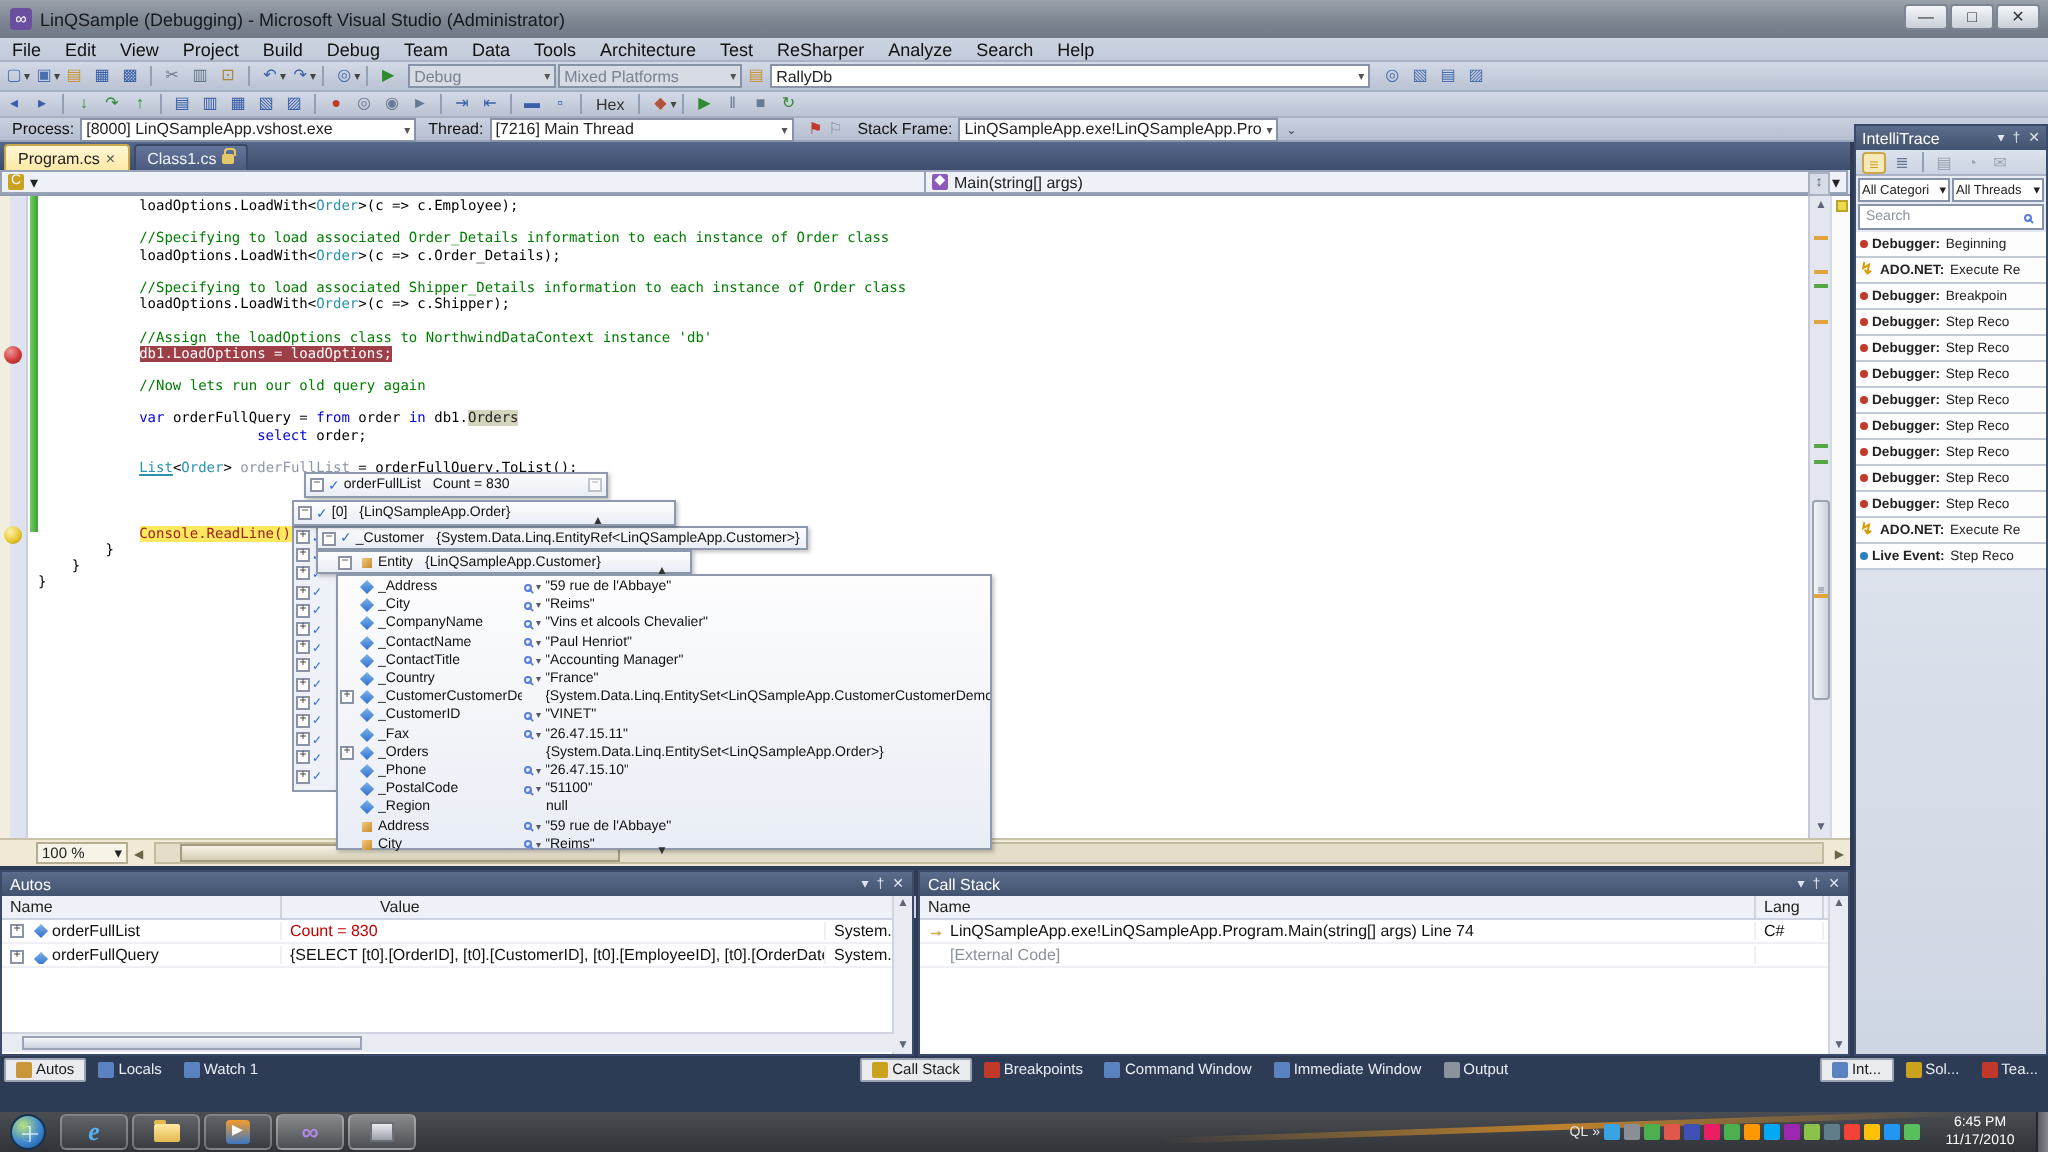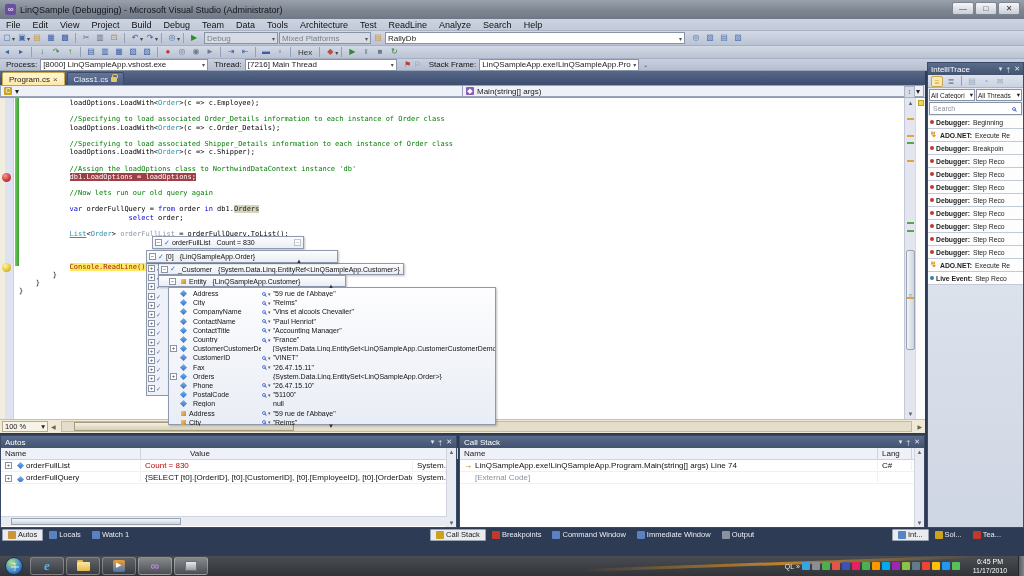--- a/index.html
+++ b/index.html
@@ -86,21 +86,21 @@
   #vthumb::after { content:"≡"; display:block; text-align:center; font-size:6px; color:#7d8798; margin-top:42px; }
   .smark { position:absolute; left:2px; width:7px; height:2px; }
   #annot { position:absolute; left:915px; top:27px; width:10px; height:321px; background:#fbfbfc; border-left:1px solid #d5d9e2; }
   #annot .cmark { position:absolute; left:2px; top:2px; width:6px; height:6px; background:#ecd94c; border:1px solid #b9a42e; }
   #split-handle { position:absolute; left:904px; top:15px; width:11px; height:12px; background:#d7dce6;
     border:1px solid #aab2c2; font-size:7px; line-height:10px; text-align:center; color:#54617a; }
 
   
   #hscroll-row { position:absolute; left:0; top:348px; width:925px; height:14px; background:#efe9d6;
     border-top:1px solid #c9c2a8; display:flex; align-items:center; }
-  #zoom-combo { width:46px; height:11px; margin-left:2px; font-size:7.5px; background:#f7f3e6;
+  #zoom-combo { width:46px; height:11px; margin-left:18px; font-size:7.5px; background:#f7f3e6;
     border:1px solid #b4ad92; display:flex; align-items:center; padding:0 2px; color:#222; }
   #htrack { position:relative; flex:1; height:11px; margin:0 2px; background:#e3ddc9; border:1px solid #c2bb9f; }
   #hthumb { position:absolute; left:12px; top:0; width:220px; height:9px; background:linear-gradient(#f5f1e3,#d6cfb6); border:1px solid #a39c80; }
   .harrow { font-size:6px; color:#6b6448; padding:0 3px; }
 
   
   .tip { position:absolute; background:linear-gradient(#fdfdfe,#e9edf5); border:1px solid #8e99ad;
     box-shadow:1px 1px 2px rgba(0,0,0,.25); font-size:7px; display:flex; align-items:center; white-space:nowrap; }
   .tip .xp { width:7px; height:7px; border:1px solid #8a94a6; background:#fff; font-size:6px; line-height:5px;
     text-align:center; color:#444; margin:0 2px; flex:none; }
@@ -216,21 +216,21 @@
       <span class="menu-item">Edit</span>
       <span class="menu-item">View</span>
       <span class="menu-item">Project</span>
       <span class="menu-item">Build</span>
       <span class="menu-item">Debug</span>
       <span class="menu-item">Team</span>
       <span class="menu-item">Data</span>
       <span class="menu-item">Tools</span>
       <span class="menu-item">Architecture</span>
       <span class="menu-item">Test</span>
-      <span class="menu-item">ReadLine</span>
+      <span class="menu-item">ReSharper</span>
       <span class="menu-item">Analyze</span>
       <span class="menu-item">Search</span>
       <span class="menu-item">Help</span>
     </div>
 
   <div id="toolbar1" class="abs toolbar">
     <span id="tb1-left" style="display:flex;align-items:center;">
         <span class="tbico small" style="color: rgb(74, 111, 174);">▢</span>
         <span class="tbdd">▾</span>
         <span class="tbico small" style="color: rgb(74, 111, 174);">▣</span>
@@ -814,21 +814,21 @@
         <span class="btab">
           <span class="btico" style="background: rgb(91, 130, 192);"></span>
           <span>Immediate Window</span>
         </span>
         <span class="btab">
           <span class="btico" style="background: rgb(138, 146, 158);"></span>
           <span>Output</span>
         </span>
       </span>
     <span style="flex:1;"></span>
-    <span id="btr" style="display:flex;gap:1px;margin-right:18px;">
+    <span id="btr" style="display:flex;gap:1px;margin-right:0;">
         <span class="btab active">
           <span class="btico" style="background: rgb(91, 130, 192);"></span>
           <span>Int...</span>
         </span>
         <span class="btab">
           <span class="btico" style="background: rgb(202, 162, 30);"></span>
           <span>Sol...</span>
         </span>
         <span class="btab">
           <span class="btico" style="background: rgb(192, 57, 43);"></span>

